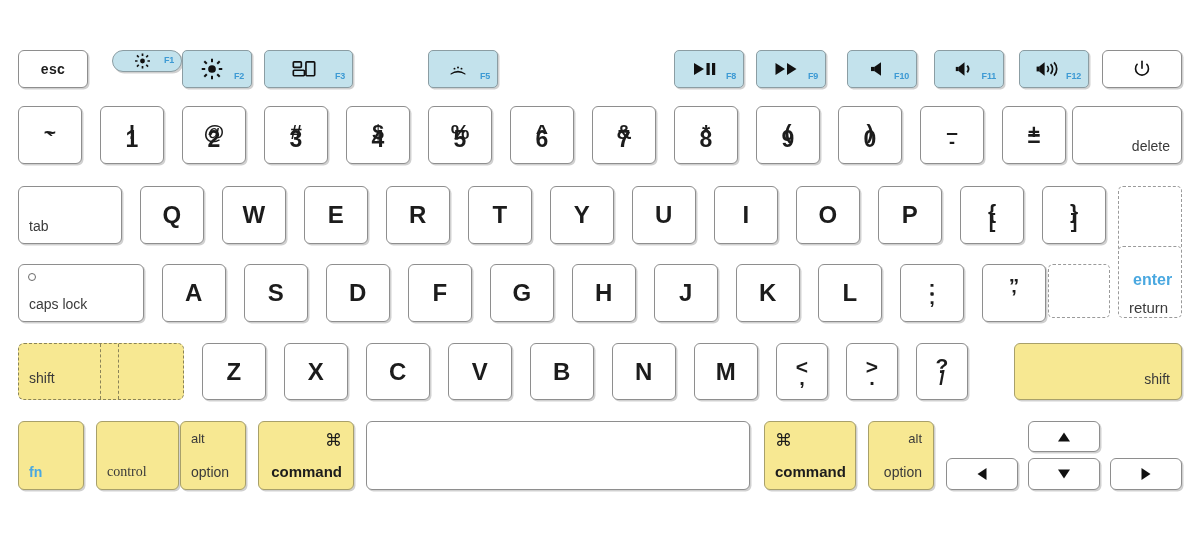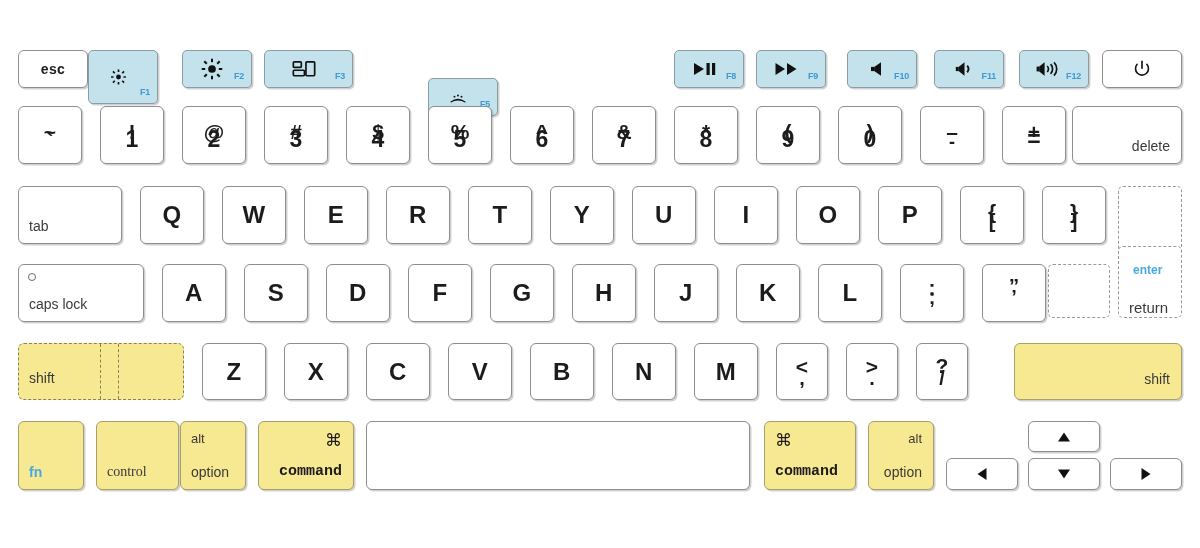--- a/index.html
+++ b/index.html
@@ -114,21 +114,20 @@
     text-align: center;
     font-size: 14px;
     font-weight: bold;
     letter-spacing: 0.3px;
     color: #1c1c1c;
   }
   .lbl.cmd {
     font-weight: bold;
     font-size: 15px;
     color: #1c1c1c;
-    font-family: Liberation Mono, monospace;
   }
   .lbl.cmdglyph {
     font-size: 17px;
     color: #1c1c1c;
     font-weight: normal;
   }
   .lbl.blue { color: #4aa8e0; font-weight: bold; }
   .lbl.fnnum {
     right: 7px;
     bottom: 6px;
@@ -189,21 +188,21 @@
 </style>
 </head>
 <body>
 
 <div id="keyboard">
 
   <div class="key" style="left:18px;top:50px;width:70px;height:38px;">
     <span class="lbl esc">esc</span>
   </div>
 
-  <div class="key fnrow" style="left:88px;top:50px;width:70px;height:54px;">
+  <div class="key fnrow" style="left:112px;top:50px;width:70px;height:22px;border-radius:15px;">
     <span class="fnglyph">
       <svg width="17" height="17" viewBox="0 0 24 24" fill="#111">
         <circle cx="12" cy="12" r="3.4"></circle>
         <g stroke="#111" stroke-width="2.4" stroke-linecap="butt">
           <line x1="12" y1="1.5" x2="12" y2="5"></line>
             <line x1="12" y1="19" x2="12" y2="22.5"></line>
           <line x1="1.5" y1="12" x2="5" y2="12"></line>
             <line x1="19" y1="12" x2="22.5" y2="12"></line>
           <line x1="4.2" y1="4.2" x2="6.7" y2="6.7"></line>
             <line x1="17.3" y1="17.3" x2="19.8" y2="19.8"></line>
@@ -239,21 +238,21 @@
       <svg width="24" height="16" viewBox="0 0 26 18" fill="none" stroke="#111" stroke-width="1.9">
         <rect x="1" y="1" width="9" height="6.2" rx="1"></rect>
         <rect x="1" y="10.4" width="12.5" height="6.2" rx="1"></rect>
         <rect x="15.2" y="1" width="9.8" height="15.6" rx="1"></rect>
       </svg>
     </span>
     <span class="lbl fnnum">F3</span>
   </div>
 
 
-  <div class="key fnrow" style="left:428px;top:50px;width:70px;height:38px;margin-top:28px;">
+  <div class="key fnrow" style="left:428px;top:50px;width:70px;height:38px;">
     <span class="fnglyph">
       <svg width="24" height="15" viewBox="0 0 26 16" fill="#111">
         <path d="M5 12.8 Q13 7.2 21 12.8 L21 14.2 Q13 9.4 5 14.2 Z"></path>
         <circle cx="9.2" cy="7.6" r="1.05"></circle>
         <circle cx="13" cy="6.4" r="1.05"></circle>
         <circle cx="16.8" cy="7.6" r="1.05"></circle>
       </svg>
     </span>
     <span class="lbl fnnum">F5</span>
   </div>
@@ -421,21 +420,21 @@
   </div>
   <div class="key" style="left:1042px;top:186px;width:64px;height:58px;">
     <span class="lbl up">}</span>
     <span class="lbl low" style="font-size:20px;">]</span>
   </div>
 
   <div class="retpiece" style="left:1118px;top:186px;width:64px;height:78px;border-radius:5px;"></div>
   <div class="retpiece" style="left:1118px;top:246px;width:64px;height:72px;border-radius:5px;"></div>
   <div class="retcover" style="left:1121px;top:248px;width:58px;height:14px;"></div>
   <div class="retpiece" style="left:1048px;top:264px;width:62px;height:54px;border-radius:5px;"></div>
-  <span class="lbl blue" style="left:1133px;top:264px;font-size:12px;">enter</span>
+  <span class="lbl blue" style="left:1133px;top:272px;font-size:16px;">enter</span>
   <span class="lbl" style="left:1129px;top:300px;font-size:15px;color:#3a3a3a;">return</span>
 
   <div class="key" style="left:18px;top:264px;width:126px;height:58px;">
     <span class="led"></span>
     <span class="lbl bl">caps lock</span>
   </div>
   <div class="key" style="left:162px;top:264px;width:64px;height:58px;">
     <span class="lbl center">A</span>
   </div>
   <div class="key" style="left:244px;top:264px;width:64px;height:58px;">

